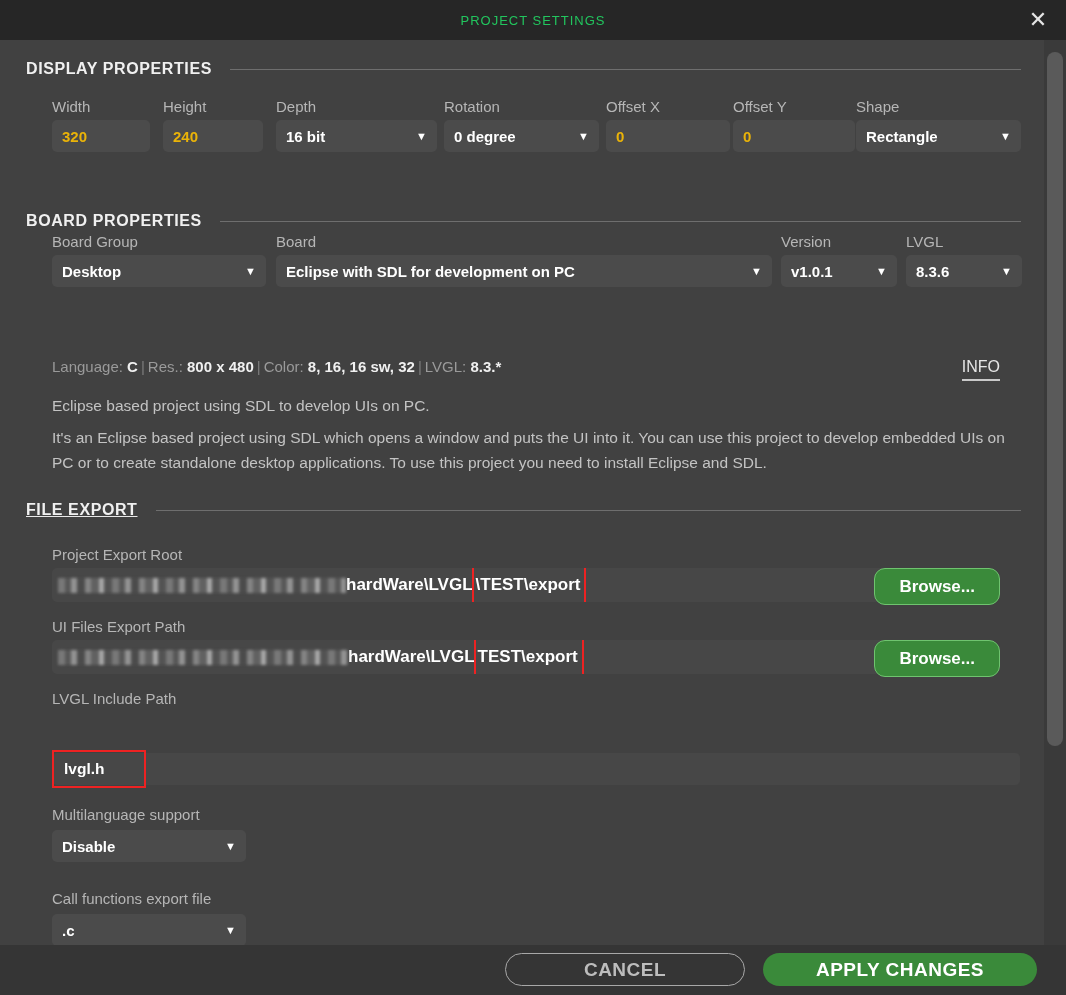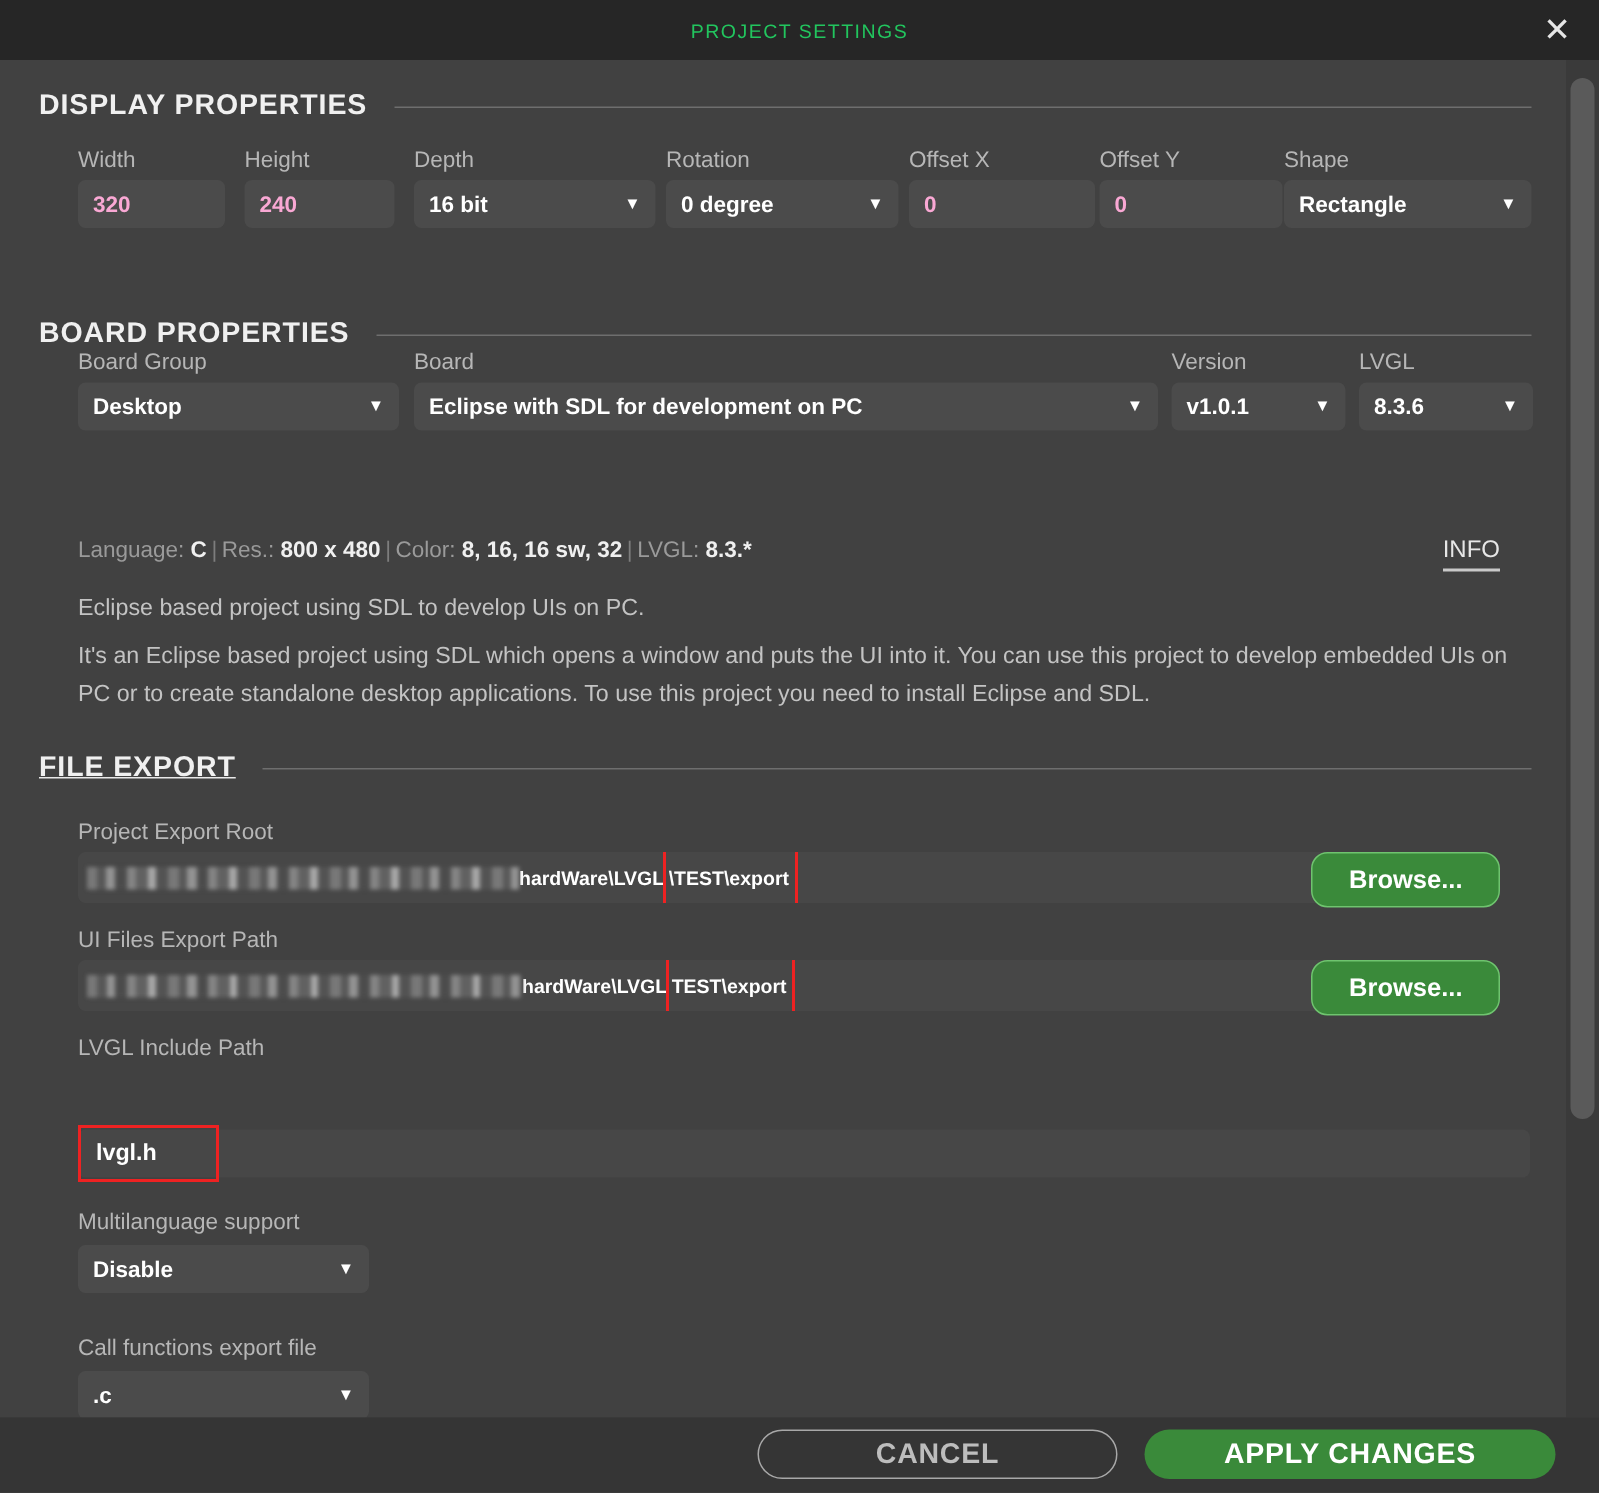--- a/index.html
+++ b/index.html
@@ -79,21 +79,21 @@
 
   
   .section-head {
     position: absolute;
     display: flex;
     align-items: center;
     left: 26px;
     width: 995px;
   }
   .section-head .label {
-    font-size: 19px;
+    font-size: 16px;
     font-weight: bold;
     letter-spacing: 0.6px;
     color: #f0f0f0;
     white-space: nowrap;
   }
   .section-head .rule {
     flex: 1;
     height: 1px;
     background: #6e6e6e;
     margin-left: 18px;
@@ -110,21 +110,21 @@
     position: absolute;
     height: 32px;
     background: #4b4b4b;
     border-radius: 5px;
     display: flex;
     align-items: center;
     box-sizing: border-box;
     padding: 0 10px;
     font-size: 15px;
     font-weight: bold;
-    color: #f9a8d4;
+    color: #eab308;
     cursor: text;
   }
   .select {
     position: absolute;
     height: 32px;
     background: #4b4b4b;
     border-radius: 5px;
     display: flex;
     align-items: center;
     justify-content: space-between;
@@ -209,21 +209,21 @@
         #9a9a9a 13px, #9a9a9a 19px,
         #4d4d4d 19px, #4d4d4d 27px,
         #8a8a8a 27px, #8a8a8a 33px,
         #646464 33px, #646464 41px,
         #b0b0b0 41px, #b0b0b0 46px,
         #555555 46px, #555555 54px);
     filter: blur(1.4px);
     opacity: 0.92;
   }
   .path-text {
-    font-size: 13px;
+    font-size: 17px;
     font-weight: bold;
     color: #ffffff;
     white-space: nowrap;
   }
   .hl-box {
     border: 2px solid #ee2222;
     padding: 4px 4px 4px 2px;
     margin-left: -1px;
     box-sizing: border-box;
     display: inline-flex;

